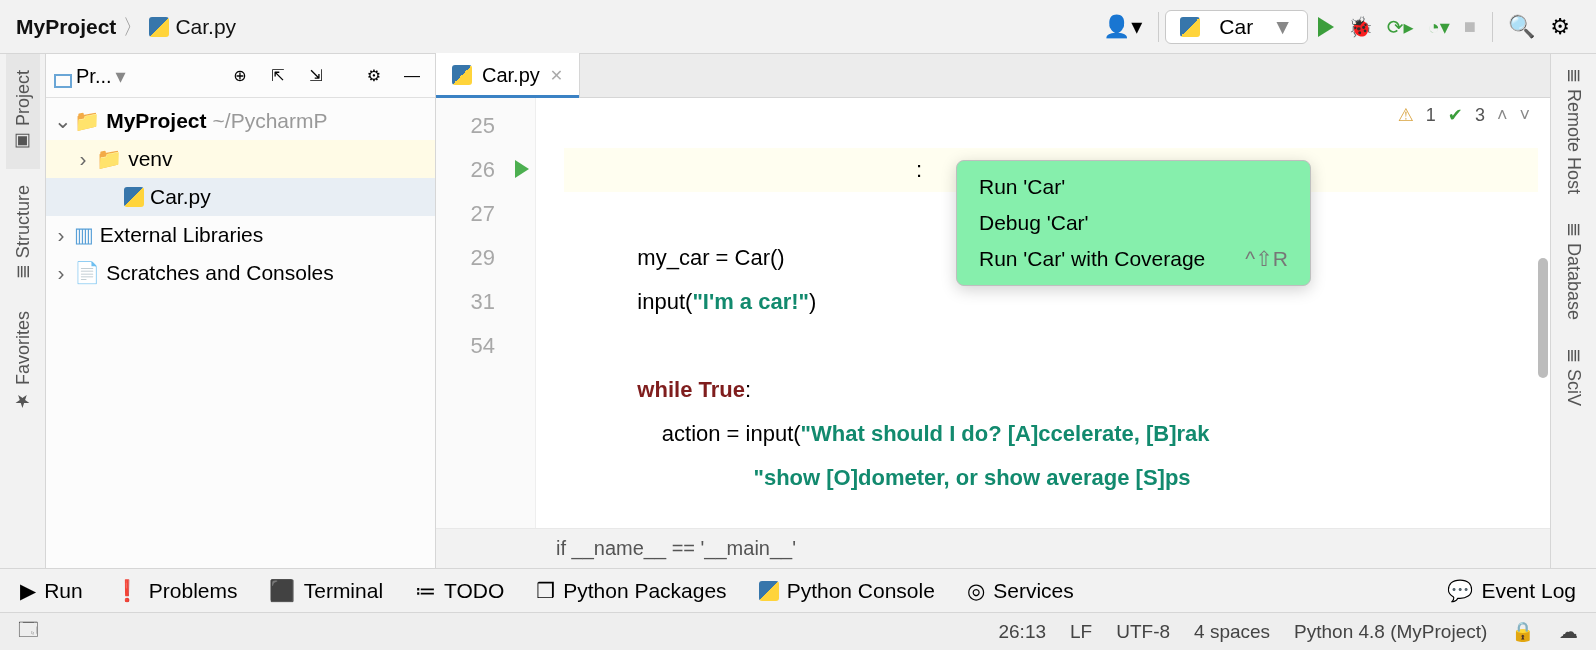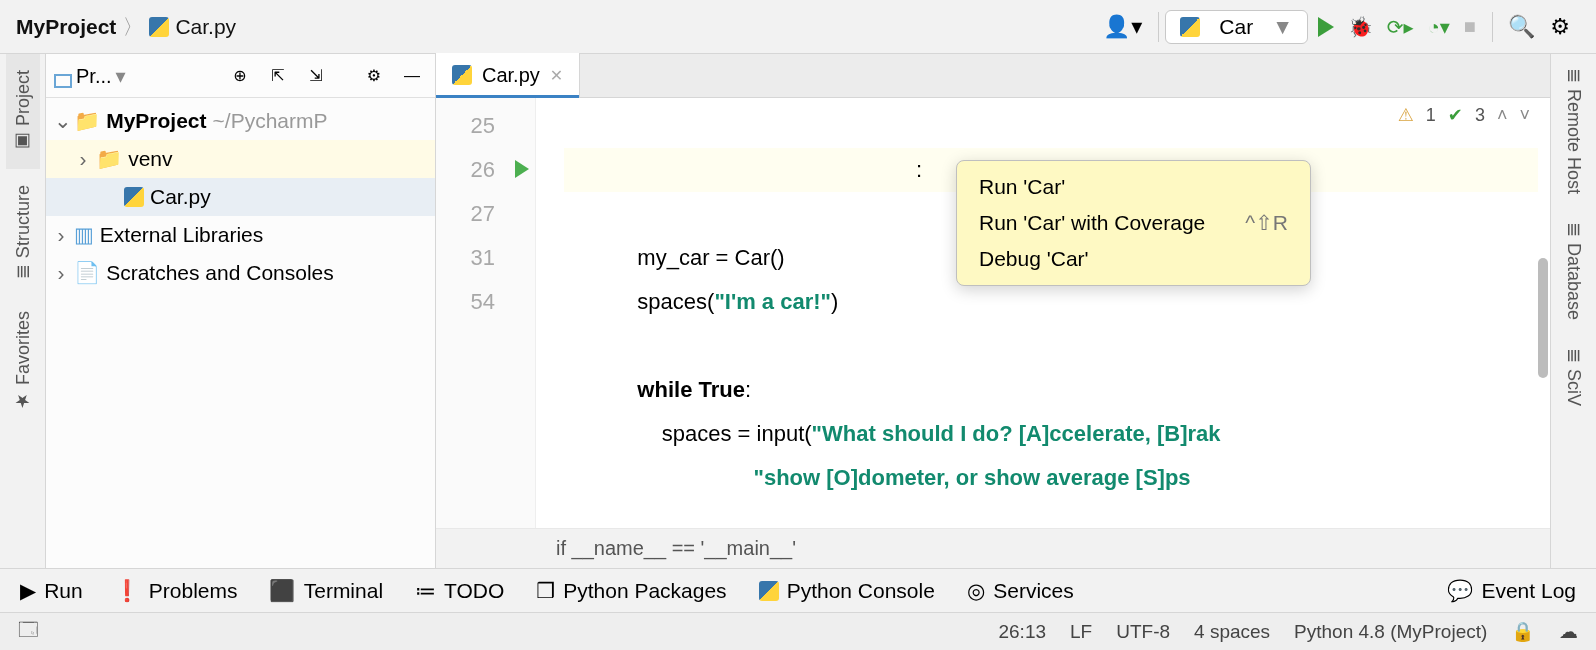--- a/index.html
+++ b/index.html
@@ -31,23 +31,23 @@
 .tab { height: 44px; display: flex; align-items: center; gap: 10px; padding: 0 16px; background: #fff; border-right: 1px solid #d6d6d6; font-size: 20px; position: relative; }
 .tab.active::after { content:""; position:absolute; left:0; right:0; bottom:-1px; height:3px; background:#3b82c4;}
 .tab .close { color: #aaa; font-size: 16px; }
 .editor-body { flex:1; display:flex; background:#fff; font-family: "Menlo","Consolas",monospace; font-size: 22px; position:relative; overflow:hidden;gap:16px;}
 .gutter { width: 100px; background:#fafafa; text-align:right; color:#a8a8a8; padding: 6px 0; border-right: 1px solid #eee;}
 .gutter .ln { height: 44px; line-height: 44px; padding-right: 40px; position:relative;}
 .gutter .ln.run::after { content:""; position:absolute; right:6px; top:12px; width:0;height:0;border-left:14px solid #4caf50;border-top:9px solid transparent;border-bottom:9px solid transparent;}
 .code { flex:1; padding:6px 12px; position:relative;}
 .codeline { height:44px; line-height:44px; white-space:pre; }
 .codeline.hl { background:#fffef0;}
-.kw { color:#000000; font-weight:bold;} .str { color:#128a6e; font-weight:bold;}
+.kw { color:#7f1d1d; font-weight:bold;} .str { color:#128a6e; font-weight:bold;}
 .inspect { position:absolute; top:6px; right:20px; display:flex; align-items:center; gap:12px; font-size:18px; color:#555;}
-.ctx-menu { position:absolute; left:520px; top:106px; background:#fef9c3; border:1px solid #bfbfbf; border-radius:8px; box-shadow:0 4px 16px rgba(0,0,0,.18); padding:8px 0; font-size:21px; z-index:20;}
+.ctx-menu { position:absolute; left:520px; top:106px; background:#86efac; border:1px solid #bfbfbf; border-radius:8px; box-shadow:0 4px 16px rgba(0,0,0,.18); padding:8px 0; font-size:21px; z-index:20;}
 .ctx-item { display:flex; align-items:center; justify-content:space-between; gap:40px; padding:6px 22px; white-space:nowrap;}
 .ctx-item .sc{color:#777;}
 .breadcrumb2 { height:40px; display:flex; align-items:center; padding:0 20px 0 120px; font-size:20px; color:#555; font-family:"Menlo",monospace; border-top:1px solid #e8e8e8;}
 .bottombar { height:44px; display:flex; align-items:center; gap:32px; padding:0 20px; border-top:1px solid #d6d6d6; font-size:21px; background:#f2f2f2;}
 .bottombar .item { display:flex; align-items:center; gap:8px;}
 .statusbar { height:38px; display:flex; align-items:center; gap:24px; padding:0 18px; font-size:19px; background:#eee; border-top:1px solid #d6d6d6; color:#444;}
 .py-icon { display:inline-block; width:20px; height:20px; background:linear-gradient(135deg,#3776ab 50%,#ffd43b 50%); border-radius:3px;}
 .tri-green { width:0;height:0;border-left:16px solid #3b9e3b;border-top:10px solid transparent;border-bottom:10px solid transparent;display:inline-block;}
 .bug { color:#3b9e3b; font-size:20px;}
 .dim{color:#999;}
@@ -159,59 +159,60 @@
         <span>Car.py</span>
         <span class="close">✕</span>
       </div>
     </div>
 
     <div class="editor-body">
       <div class="gutter">
         <div class="ln">25</div>
         <div class="ln run">26</div>
         <div class="ln">27</div>
+        <div class="ln">29</div>
         <div class="ln">31</div>
         <div class="ln">54</div>
       </div>
       <div class="code">
         <div class="inspect">
           <span class="warn-icon">⚠</span>
             <span>1</span>
           <span class="chk-icon">✔</span>
             <span>3</span>
           <span class="chev">˄</span>
           <span class="chev">˅</span>
         </div>
         <div class="codeline"></div>
         <div class="codeline hl"><span style="visibility:hidden;">xxxxxxxxxxxxxxxxxxxxxxxxxxxxxxxx</span><span>:</span></div>
         <div class="codeline"></div>
         <div class="codeline"><span>            my_car = Car()</span></div>
-        <div class="codeline"><span>            spaces(</span><span class="str">"I'm a car!"</span><span>)</span></div>
+        <div class="codeline"><span>            input(</span><span class="str">"I'm a car!"</span><span>)</span></div>
         <div class="codeline"></div>
         <div class="codeline"><span>            </span><span class="kw">while </span><span class="kw">True</span><span>:</span></div>
-        <div class="codeline"><span>                spaces = input(</span><span class="str">"What should I do? [A]ccelerate, [B]rak</span></div>
+        <div class="codeline"><span>                action = input(</span><span class="str">"What should I do? [A]ccelerate, [B]rak</span></div>
         <div class="codeline"><span>                               </span><span class="str">"show [O]dometer, or show average [S]ps</span></div>
         <div class="sb-scroll"></div>
       </div>
     </div>
 
     <div class="breadcrumb2">
       <span>if __name__ == '__main__'</span>
     </div>
 
     <div class="ctx-menu">
       <div class="ctx-item">
           <span>Run 'Car'</span>
         </div>
       <div class="ctx-item">
+          <span>Debug 'Car'</span>
+        </div>
+      <div class="ctx-item">
           <span>Run 'Car' with Coverage</span>
           <span class="sc">^⇧R</span>
-        </div>
-      <div class="ctx-item">
-          <span>Debug 'Car'</span>
         </div>
     </div>
   </div>
 
   <div class="rightbar">
     <div class="side-tab">
         <span>≣</span>
         <span>Remote Host</span>
       </div>
     <div class="side-tab">

